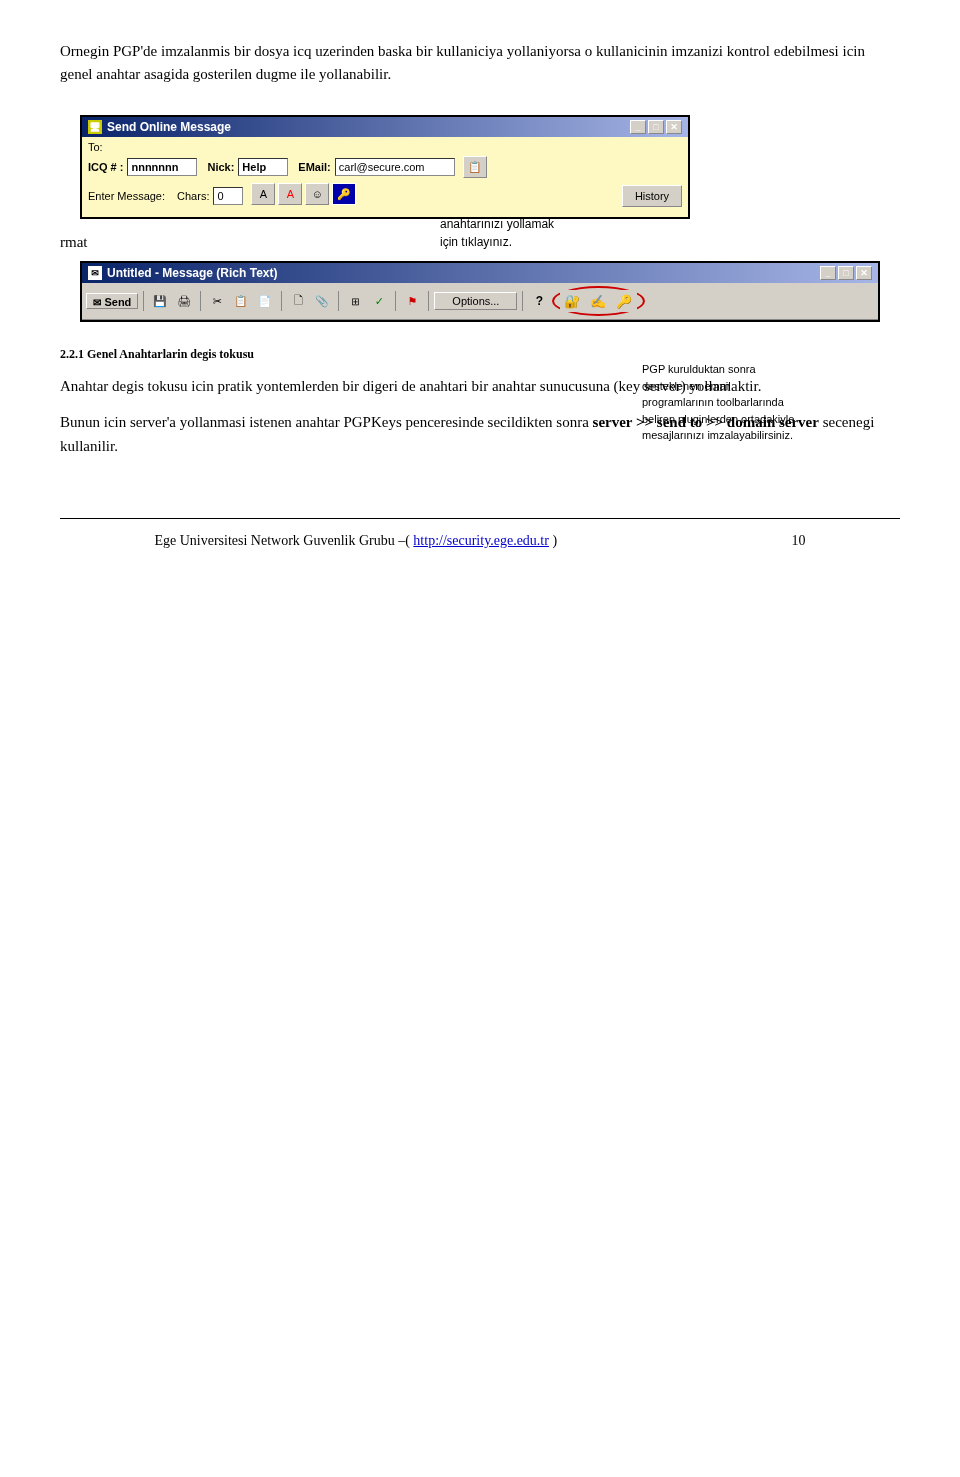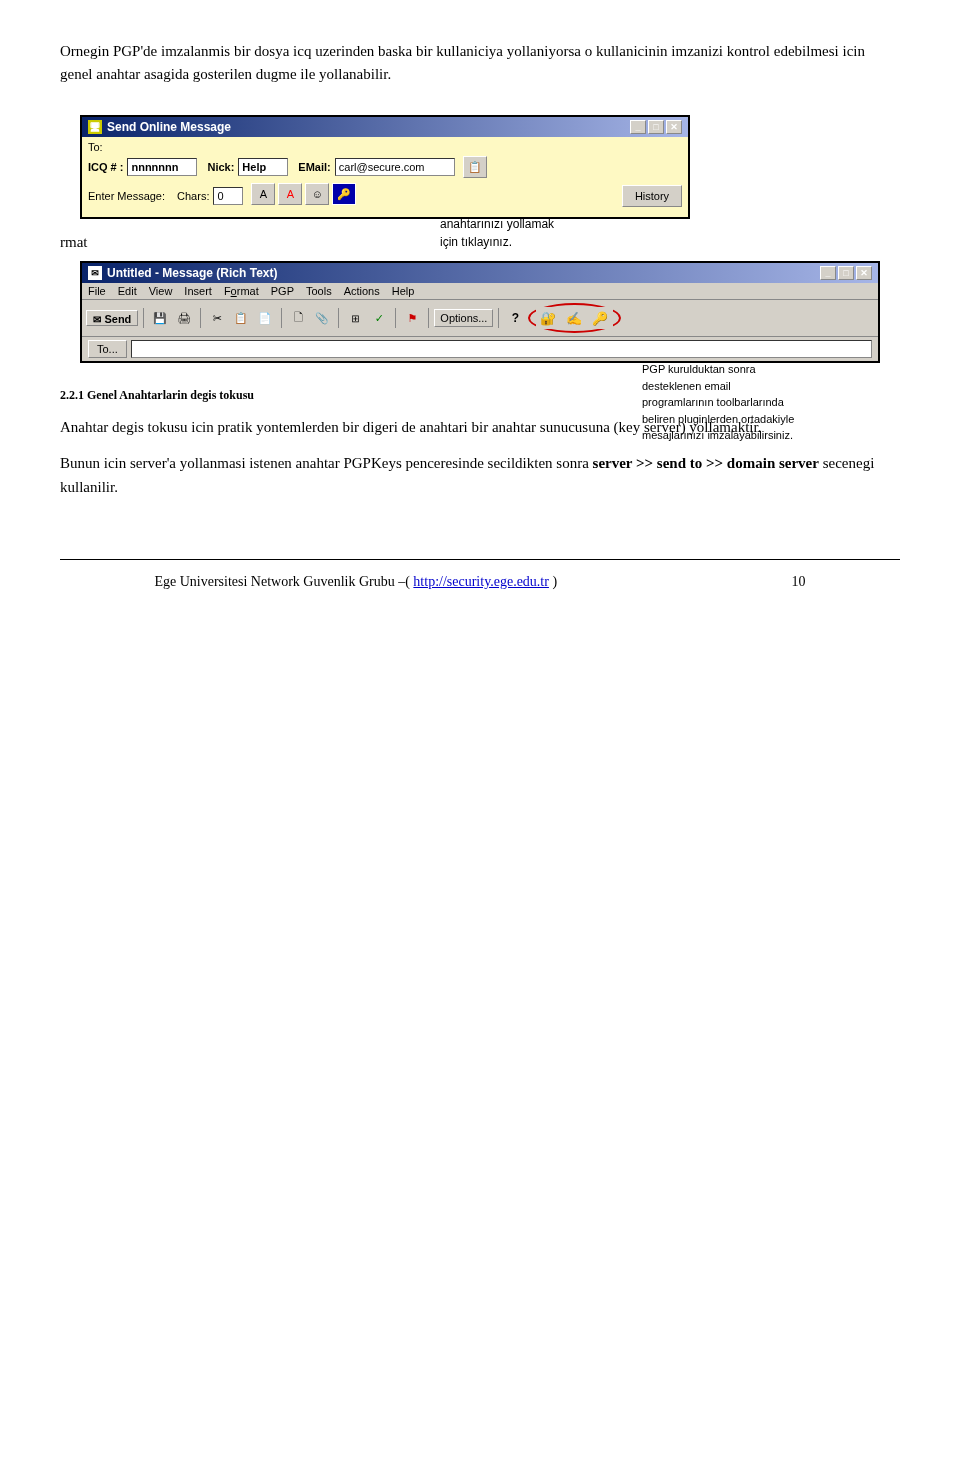--- a/index.html
+++ b/index.html
@@ -235,21 +235,21 @@
       height: 20px;
       background: #888;
       margin: 0 3px;
     }
     .otb-options {
       display: flex;
       align-items: center;
       border: 1px solid #888;
       border-top-color: #fff;
       border-left-color: #fff;
-      padding: 2px 5px;
+      padding: 2px 17px;
       font-size: 11px;
       cursor: pointer;
     }
     .outlook-to-row {
       display: flex;
       align-items: center;
       padding: 3px 6px;
       gap: 4px;
       background: #d4d0c8;
     }
@@ -416,31 +416,20 @@
         <div class="outlook-titlebar-icon">✉</div>
         <span>Untitled - Message (Rich Text)</span>
       </div>
       <div class="icq-titlebar-btns">
         <div class="win-btn">_</div>
         <div class="win-btn">□</div>
         <div class="win-btn">✕</div>
       </div>
     </div>
 
-    <div class="outlook-menubar">
-      <span class="outlook-menu-item">File</span>
-      <span class="outlook-menu-item">Edit</span>
-      <span class="outlook-menu-item">View</span>
-      <span class="outlook-menu-item">Insert</span>
-      <span class="outlook-menu-item">F<u>o</u>rmat</span>
-      <span class="outlook-menu-item">PGP</span>
-      <span class="outlook-menu-item">Tools</span>
-      <span class="outlook-menu-item">Actions</span>
-      <span class="outlook-menu-item">Help</span>
-    </div>
 
     <div class="outlook-toolbar">
       <div class="otb-send">
         <span style="font-size:10px;">✉</span> Send
       </div>
       <div class="otb-sep"></div>
       <div class="otb-btn">
         <span class="icon-save">💾</span>
       </div>
       <div class="otb-btn">
@@ -487,24 +476,20 @@
         </div>
         <div class="otb-btn">
           <span style="font-size:13px;">✍</span>
         </div>
         <div class="otb-btn">
           <span style="font-size:13px;">🔑</span>
         </div>
       </div>
     </div>
 
-    <div class="outlook-to-row">
-      <div class="outlook-to-btn">To...</div>
-      <input class="outlook-to-field" type="text" value="" style="">
-    </div>
   </div>
 
   <div class="outlook-pgp-annotation">
     <span>PGP kurulduktan sonra<br>desteklenen email<br>programlarının toolbarlarında<br>beliren pluginlerden ortadakiyle<br>mesajlarınızı imzalayabilirsiniz.</span>
   </div>
 </div>
 
 <p class="section-heading">
   <span>2.2.1</span>
   <span> </span>

